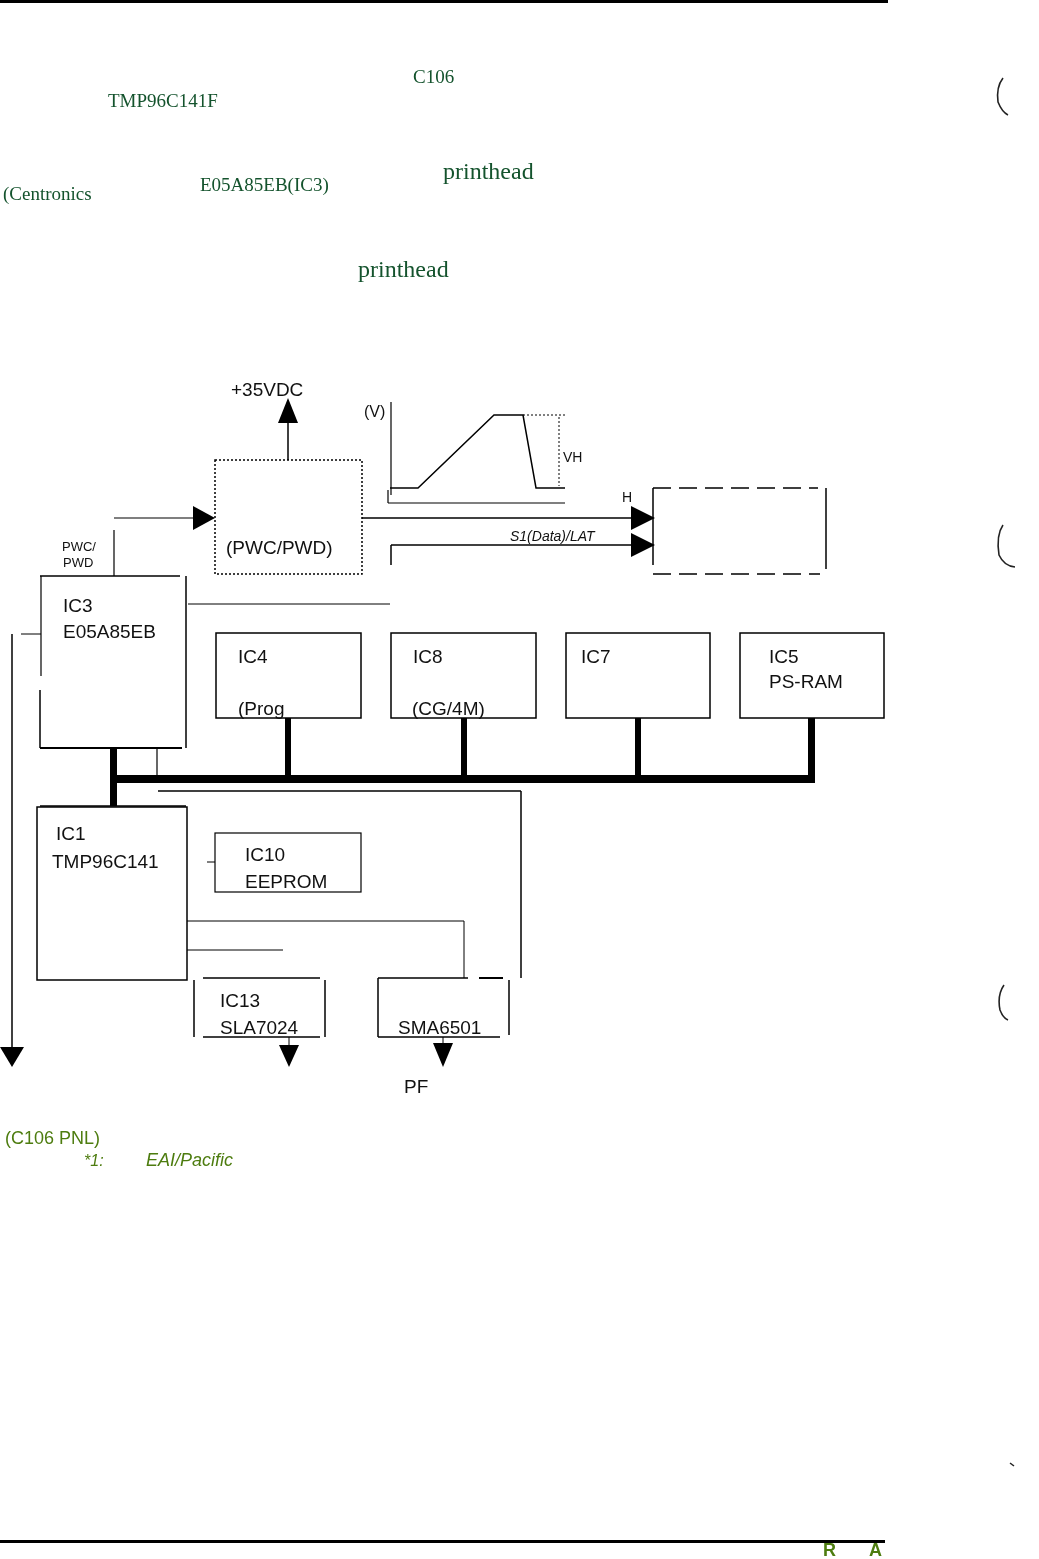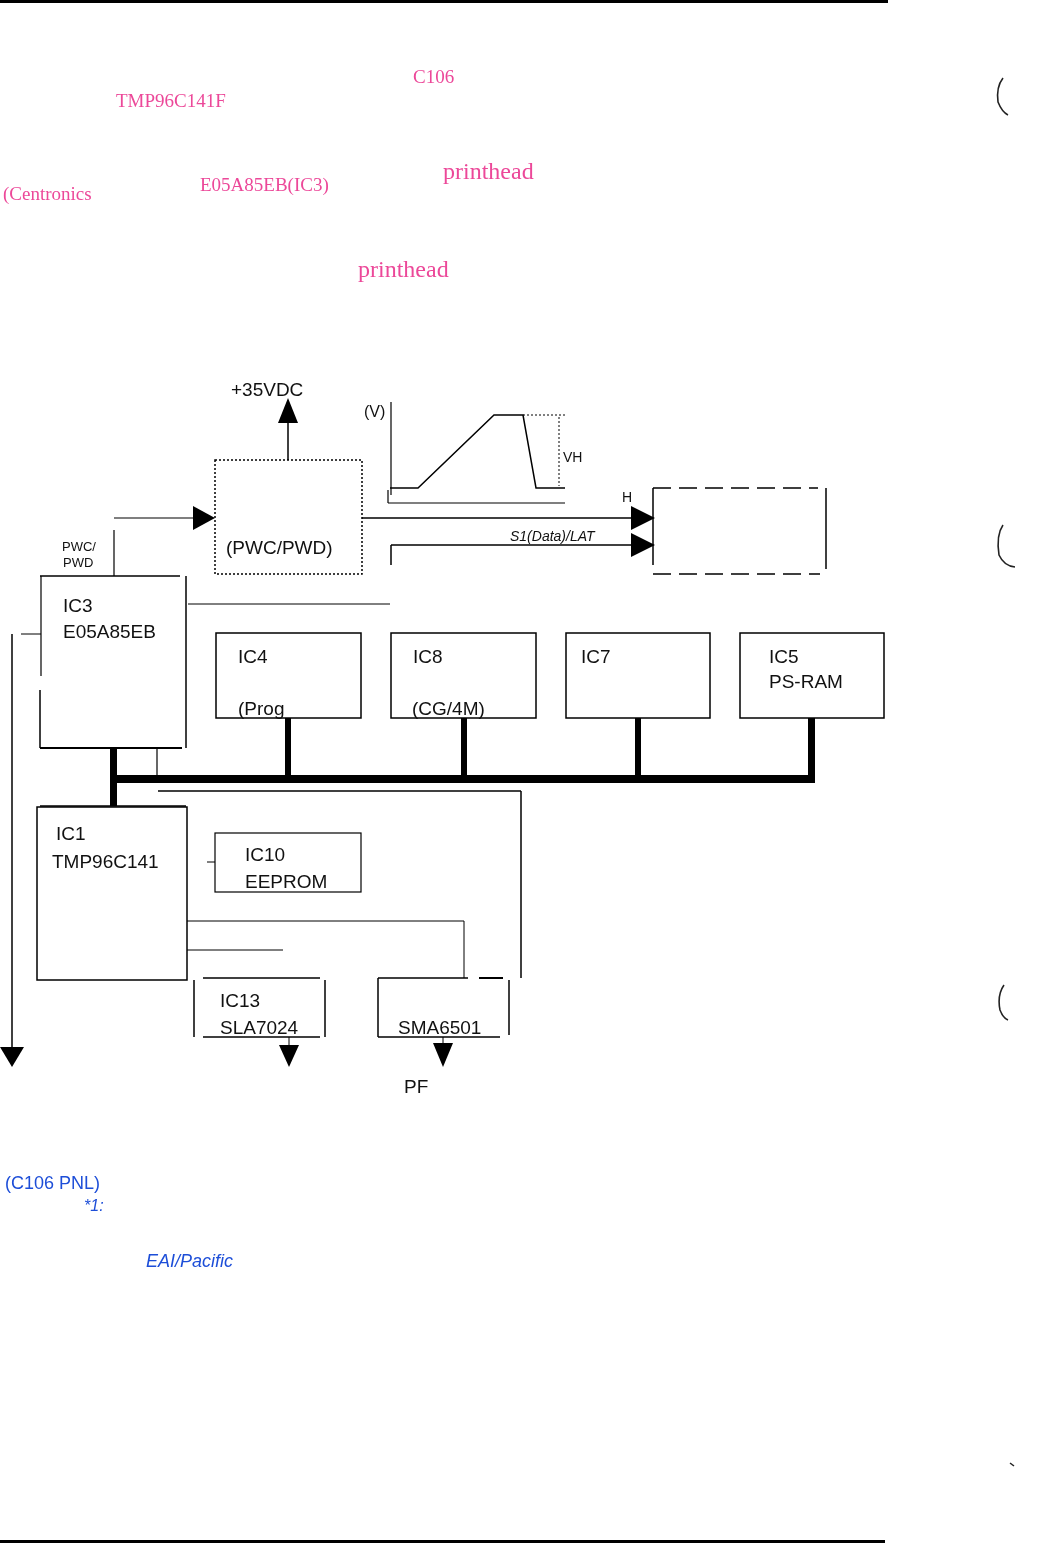--- a/index.html
+++ b/index.html
@@ -1,35 +1,35 @@
 <!DOCTYPE html>
 <html><head>
   <meta charset="utf-8">
   <style>
     html, body { margin: 0; padding: 0; background: #ffffff; }
     body { width: 1039px; height: 1559px; position: relative; overflow: hidden; }
-    .serif { font-family: "Liberation Serif", "DejaVu Serif", serif; color: #ec4899; }
-    .sans { font-family: "Liberation Sans", "DejaVu Sans", sans-serif; color: #1d4ed8; margin-top: 45px; }
+    .serif { font-family: "Liberation Serif", "DejaVu Serif", serif; color: #14532d; }
+    .sans { font-family: "Liberation Sans", "DejaVu Sans", sans-serif; color: #4d7c0f; }
     .abs { position: absolute; white-space: nowrap; }
     .t18 { font-size: 18px; }
     .t19 { font-size: 19px; }
     .t20 { font-size: 24px; }
     .t16 { font-size: 16px; }
     .italic { font-style: italic; }
     .bold { font-weight: bold; }
     #diagram { position: absolute; left: 0; top: 0; }
     #diagram text { font-family: "Liberation Sans", "DejaVu Sans", sans-serif; fill: #111; }
   </style>
 </head>
 <body>
 
 <div style="position:absolute;left:0;top:0;width:888px;height:3px;background:#000;"></div>
 
 <div class="abs serif t19" style="left:413px;top:66px;">C106</div>
-<div class="abs serif t19" style="left:116px;top:90px;">TMP96C141F</div>
+<div class="abs serif t19" style="left:108px;top:90px;">TMP96C141F</div>
 <div class="abs serif t19" style="left:200px;top:174px;">E05A85EB(IC3)</div>
 <div class="abs serif t20" style="left:443px;top:158px;">printhead</div>
 <div class="abs serif t19" style="left:3px;top:183px;">(Centronics</div>
 <div class="abs serif t20" style="left:358px;top:256px;">printhead</div>
 
 <svg id="diagram" width="1039" height="1559">
   <defs>
     <marker id="arrowR" markerWidth="10" markerHeight="10" refX="9" refY="5" orient="auto" markerUnits="userSpaceOnUse"></marker>
   </defs>
 
@@ -162,17 +162,17 @@
   <text x="404" y="1093" font-size="19">PF</text>
 
   <path d="M1003,78 Q996,87 998,102 Q1002,112 1008,115" fill="none" stroke="#222" stroke-width="1.6"></path>
   <path d="M1003,525 Q996,535 999,555 Q1004,566 1015,567" fill="none" stroke="#222" stroke-width="1.6"></path>
   <path d="M1004,985 Q997,995 1000,1010 Q1003,1018 1008,1020" fill="none" stroke="#222" stroke-width="1.6"></path>
   <path d="M1010,1463 L1014,1466" fill="none" stroke="#222" stroke-width="1.5"></path>
 </svg>
 
 <div class="abs sans t18" style="left:5px;top:1128px;">(C106 PNL)</div>
 <div class="abs sans t16 italic" style="left:84px;top:1152px;">*1:</div>
-<div class="abs sans t18 italic" style="left:146px;top:1206px;">EAI/Pacific</div>
+<div class="abs sans t18 italic" style="left:146px;top:1150px;">EAI/Pacific</div>
 
 <div style="position:absolute;left:0;top:1540px;width:885px;height:3px;background:#000;"></div>
 <div class="abs sans t18 bold" style="left:823px;top:1540px;">R</div>
 <div class="abs sans t18 bold" style="left:869px;top:1540px;">A</div>
 
 </body></html>

